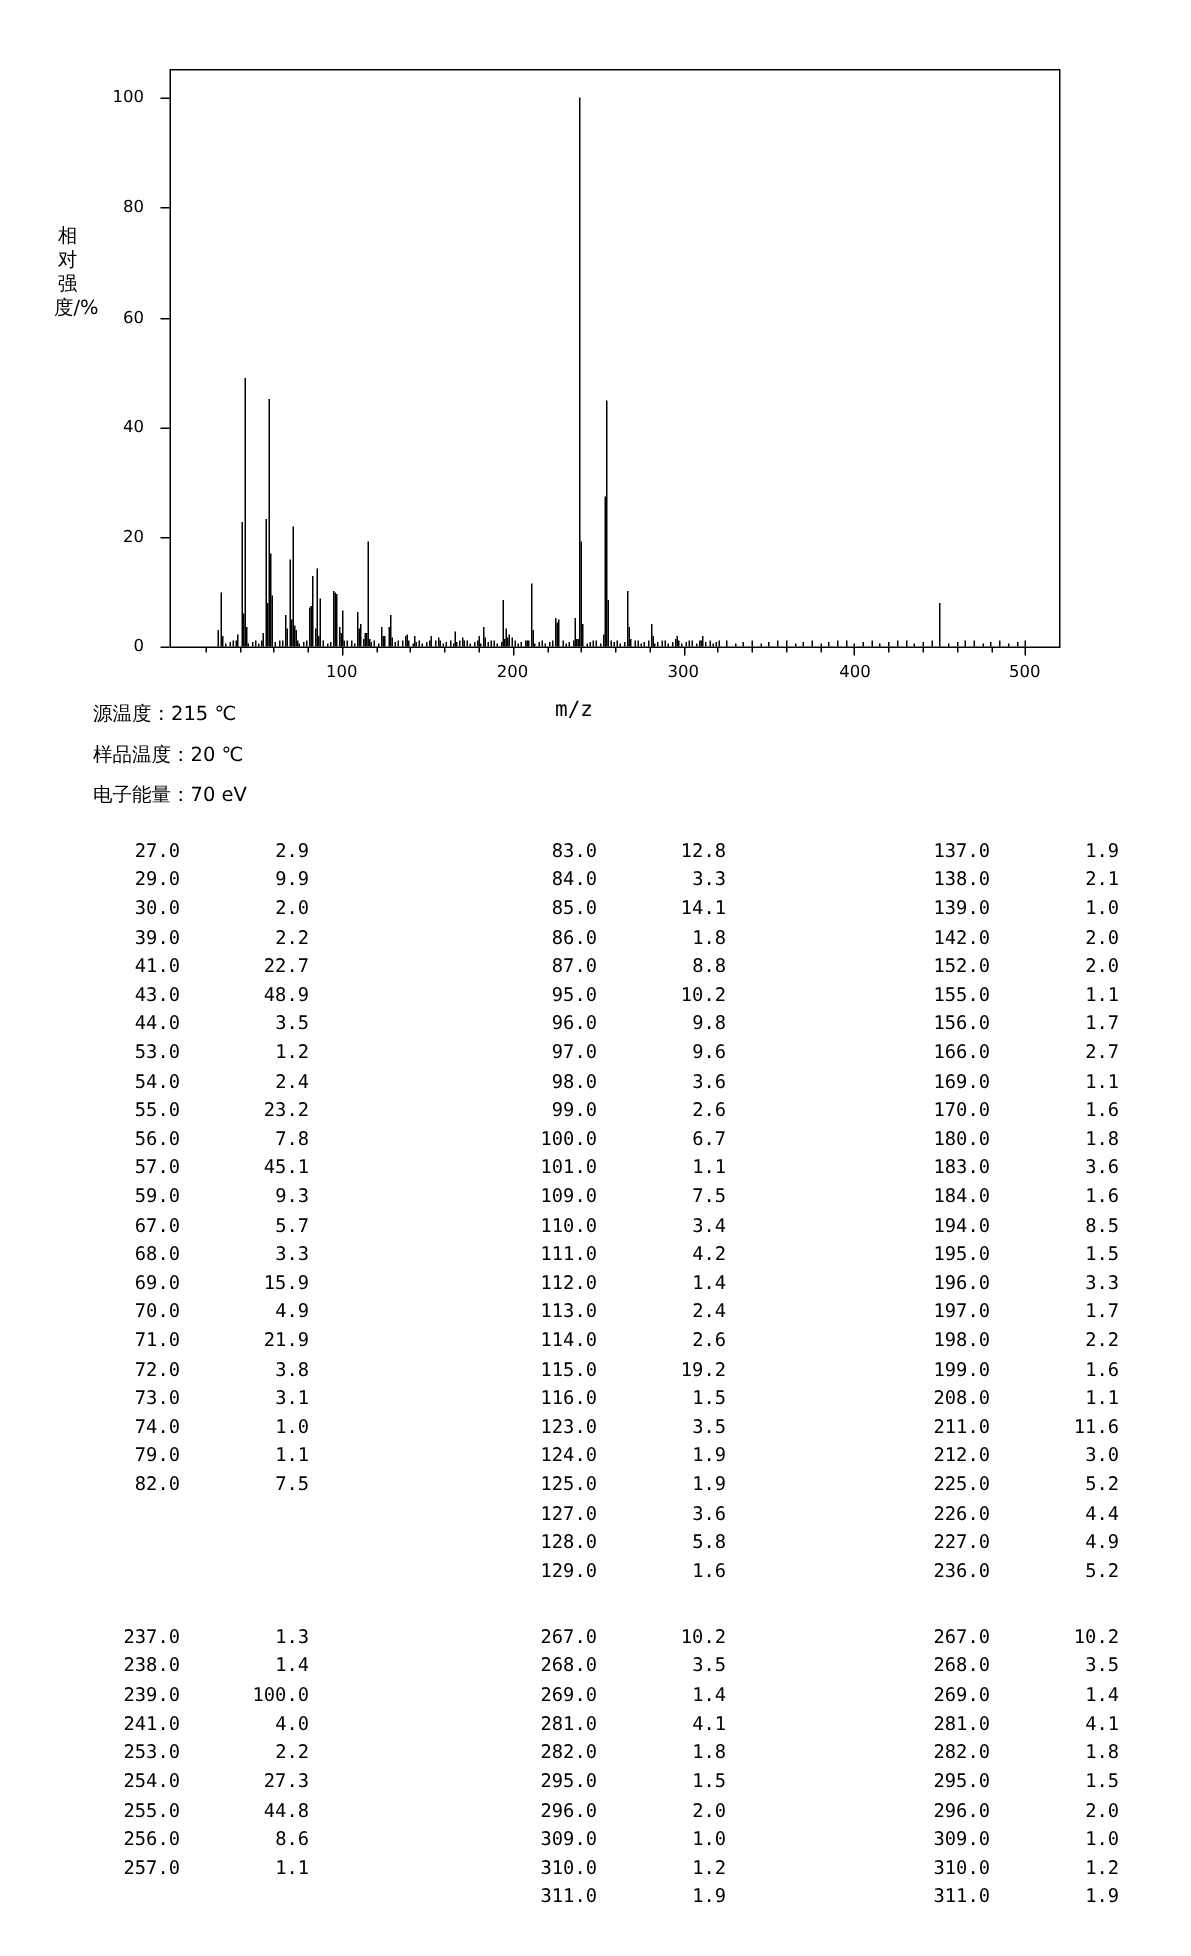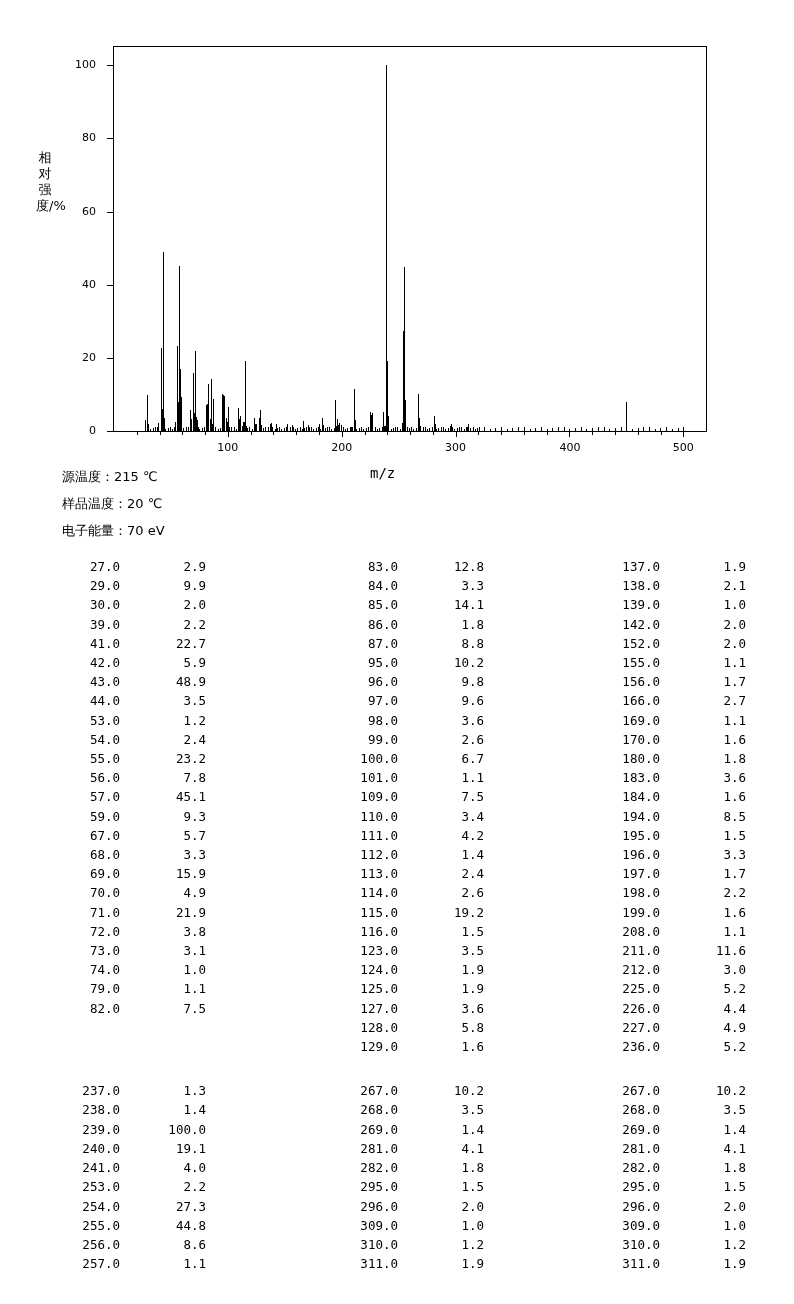--- a/index.html
+++ b/index.html
@@ -431,21 +431,20 @@
 </div>
 
 <div id="peak-tables">
   <div class="table-block">
     <div class="table-col c1">
         <div class="peak-row"><span class="peak-mz">27.0</span><span class="peak-int">2.9</span></div>
         <div class="peak-row"><span class="peak-mz">29.0</span><span class="peak-int">9.9</span></div>
         <div class="peak-row"><span class="peak-mz">30.0</span><span class="peak-int">2.0</span></div>
         <div class="peak-row"><span class="peak-mz">39.0</span><span class="peak-int">2.2</span></div>
         <div class="peak-row"><span class="peak-mz">41.0</span><span class="peak-int">22.7</span></div>
-        <div class="peak-row"><span class="peak-mz">42.0</span><span class="peak-int">5.9</span></div>
         <div class="peak-row"><span class="peak-mz">43.0</span><span class="peak-int">48.9</span></div>
         <div class="peak-row"><span class="peak-mz">44.0</span><span class="peak-int">3.5</span></div>
         <div class="peak-row"><span class="peak-mz">53.0</span><span class="peak-int">1.2</span></div>
         <div class="peak-row"><span class="peak-mz">54.0</span><span class="peak-int">2.4</span></div>
         <div class="peak-row"><span class="peak-mz">55.0</span><span class="peak-int">23.2</span></div>
         <div class="peak-row"><span class="peak-mz">56.0</span><span class="peak-int">7.8</span></div>
         <div class="peak-row"><span class="peak-mz">57.0</span><span class="peak-int">45.1</span></div>
         <div class="peak-row"><span class="peak-mz">59.0</span><span class="peak-int">9.3</span></div>
         <div class="peak-row"><span class="peak-mz">67.0</span><span class="peak-int">5.7</span></div>
         <div class="peak-row"><span class="peak-mz">68.0</span><span class="peak-int">3.3</span></div>
@@ -514,21 +513,20 @@
         <div class="peak-row"><span class="peak-mz">227.0</span><span class="peak-int">4.9</span></div>
         <div class="peak-row"><span class="peak-mz">236.0</span><span class="peak-int">5.2</span></div>
       </div>
   </div>
   <div class="gap"></div>
   <div class="table-block">
     <div class="table-col c1">
         <div class="peak-row"><span class="peak-mz">237.0</span><span class="peak-int">1.3</span></div>
         <div class="peak-row"><span class="peak-mz">238.0</span><span class="peak-int">1.4</span></div>
         <div class="peak-row"><span class="peak-mz">239.0</span><span class="peak-int">100.0</span></div>
-        <div class="peak-row"><span class="peak-mz">240.0</span><span class="peak-int">19.1</span></div>
         <div class="peak-row"><span class="peak-mz">241.0</span><span class="peak-int">4.0</span></div>
         <div class="peak-row"><span class="peak-mz">253.0</span><span class="peak-int">2.2</span></div>
         <div class="peak-row"><span class="peak-mz">254.0</span><span class="peak-int">27.3</span></div>
         <div class="peak-row"><span class="peak-mz">255.0</span><span class="peak-int">44.8</span></div>
         <div class="peak-row"><span class="peak-mz">256.0</span><span class="peak-int">8.6</span></div>
         <div class="peak-row"><span class="peak-mz">257.0</span><span class="peak-int">1.1</span></div>
       </div>
     <div class="table-col c2">
         <div class="peak-row"><span class="peak-mz">267.0</span><span class="peak-int">10.2</span></div>
         <div class="peak-row"><span class="peak-mz">268.0</span><span class="peak-int">3.5</span></div>

